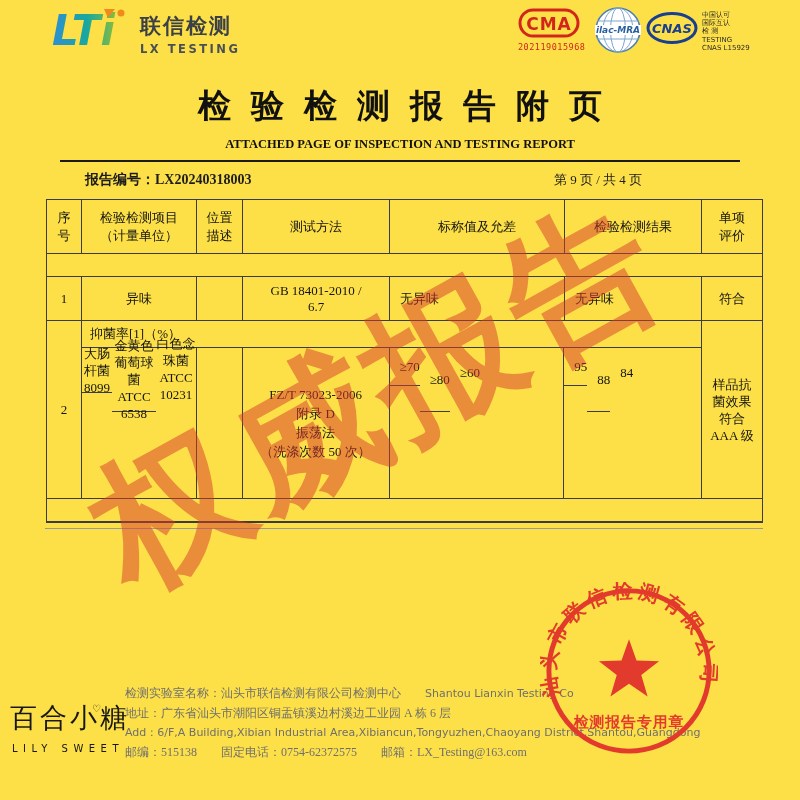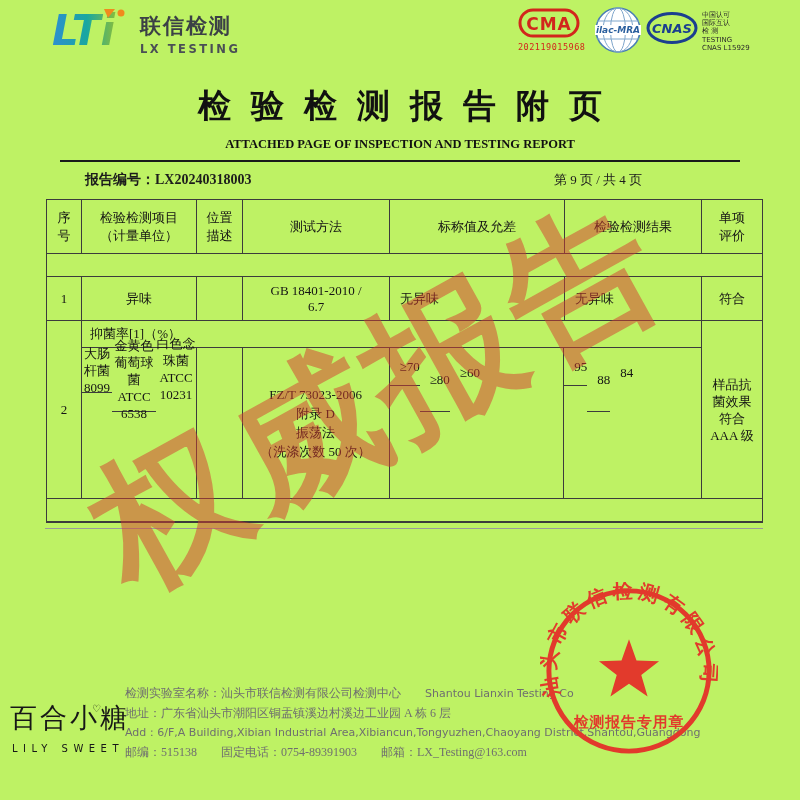--- a/index.html
+++ b/index.html
@@ -1,16 +1,16 @@
 <!DOCTYPE html>
 <html><head>
 <meta charset="utf-8">
 <style>
   html,body{margin:0;padding:0;background:#fff;}
-  .page{position:relative;width:800px;height:800px;background:#bef264;overflow:hidden;
+  .page{position:relative;width:800px;height:800px;background:#fde047;overflow:hidden;
         font-family:"Liberation Serif","DejaVu Serif",serif;color:#1c1c1c;}
 
   
   .lx-logo{position:absolute;left:52px;top:6px;width:230px;height:48px;display:flex;align-items:center;}
   .lx-mark{width:80px;height:46px;}
   .lx-text{margin-left:8px;display:flex;flex-direction:column;}
   .lx-cn{font-family:"DejaVu Sans","Liberation Sans",sans-serif;font-size:21px;font-weight:bold;color:#3b4046;letter-spacing:2px;margin-top:8px;}
   .lx-en{font-family:"DejaVu Sans","Liberation Sans",sans-serif;font-size:11.5px;color:#4a4f55;letter-spacing:2.5px;margin-top:2px;font-weight:bold;}
 
   .cma{position:absolute;left:518px;top:8px;width:62px;text-align:left;}
@@ -238,17 +238,17 @@
     <div class="brand-en">LILY SWEET</div>
   </div>
 
   <div class="footer">
     <div>
       <span>检测实验室名称：汕头市联信检测有限公司检测中心</span><span class="gap"></span><span class="en">Shantou Lianxin Testing Co</span>
     </div>
     <div>地址：广东省汕头市潮阳区铜盂镇溪边村溪边工业园 A 栋 6 层</div>
     <div class="en">Add：6/F,A Building,Xibian Industrial Area,Xibiancun,Tongyuzhen,Chaoyang District,Shantou,Guangdong</div>
     <div>
-      <span>邮编：</span><span>515138</span><span class="gap"></span><span>固定电话：</span><span>0754-89391903</span><span class="gap"></span><span>邮箱：</span><span>LX_Testing@163.com</span>
+      <span>邮编：</span><span>515138</span><span class="gap"></span><span>固定电话：</span><span>0754-62372575</span><span class="gap"></span><span>邮箱：</span><span>LX_Testing@163.com</span>
     </div>
   </div>
 
 </div>
 
 </body></html>

